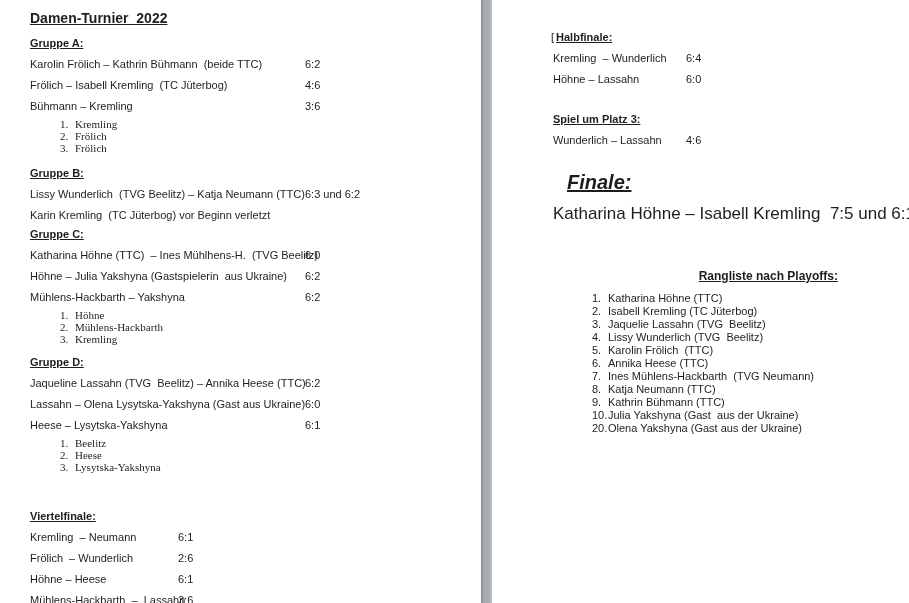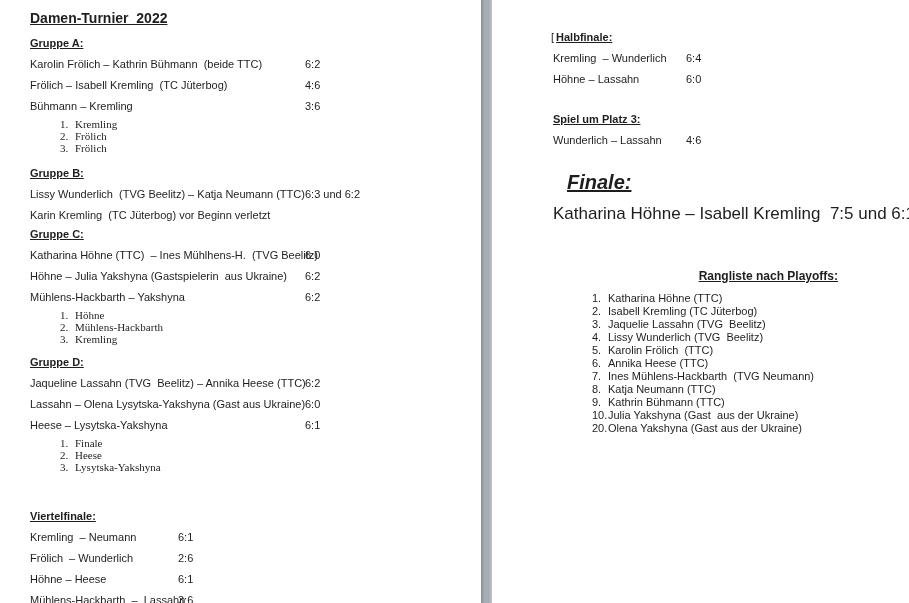--- a/index.html
+++ b/index.html
@@ -118,21 +118,21 @@
       </div>
       <div class="match-row g-cols">
         <span class="mtext">Lassahn – Olena Lysytska-Yakshyna (Gast aus Ukraine)</span>
         <span class="mscore">6:0</span>
       </div>
       <div class="match-row g-cols">
         <span class="mtext">Heese – Lysytska-Yakshyna</span>
         <span class="mscore">6:1</span>
       </div>
       <div class="rank-list">
-        <div class="rank-item"><span class="rnum">1.</span><span>Finale</span></div>
+        <div class="rank-item"><span class="rnum">1.</span><span>Beelitz</span></div>
         <div class="rank-item"><span class="rnum">2.</span><span>Heese</span></div>
         <div class="rank-item"><span class="rnum">3.</span><span>Lysytska-Yakshyna</span></div>
       </div>
     </div>
 
     <div id="quarterfinal">
       <h2 class="sec-head">Viertelfinale:</h2>
       <div class="match-row q-cols">
         <span class="mtext">Kremling  – Neumann</span>
         <span class="mscore">6:1</span>

